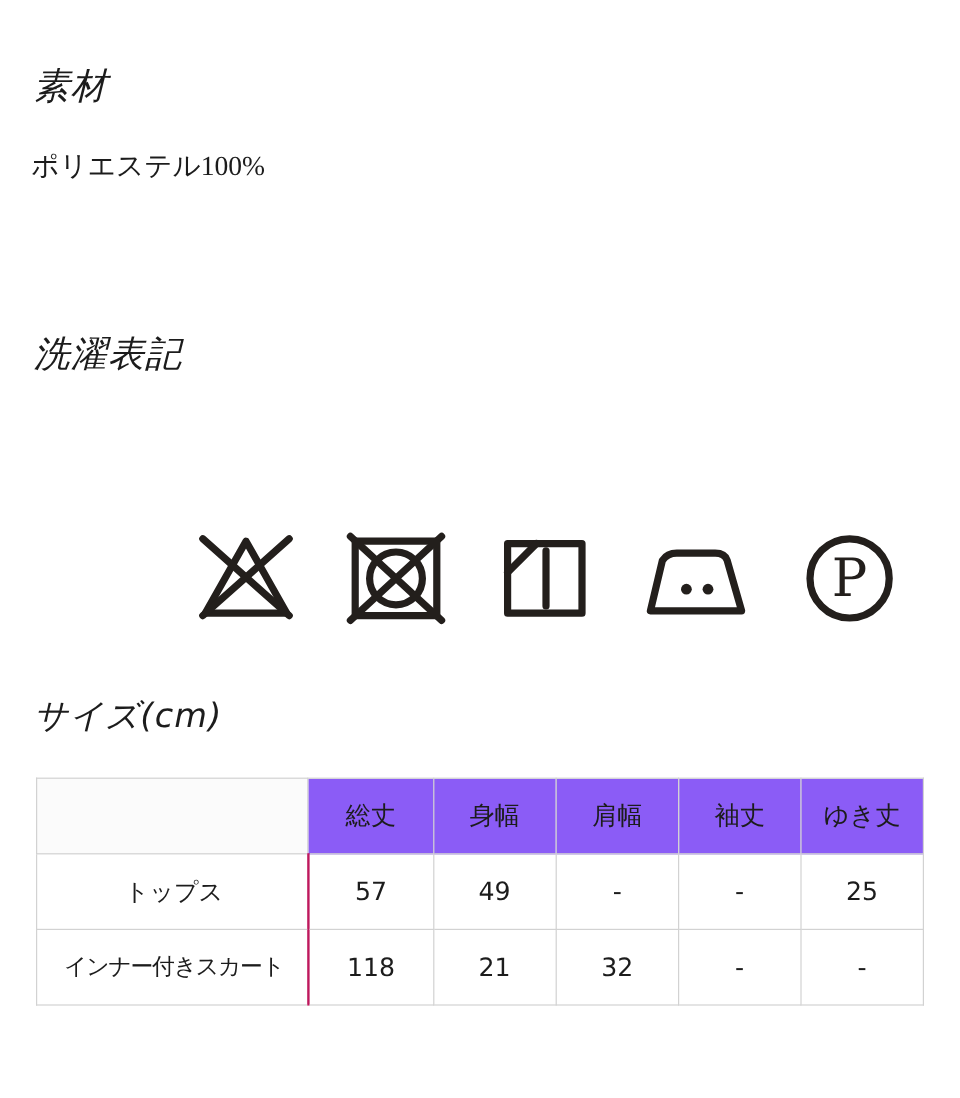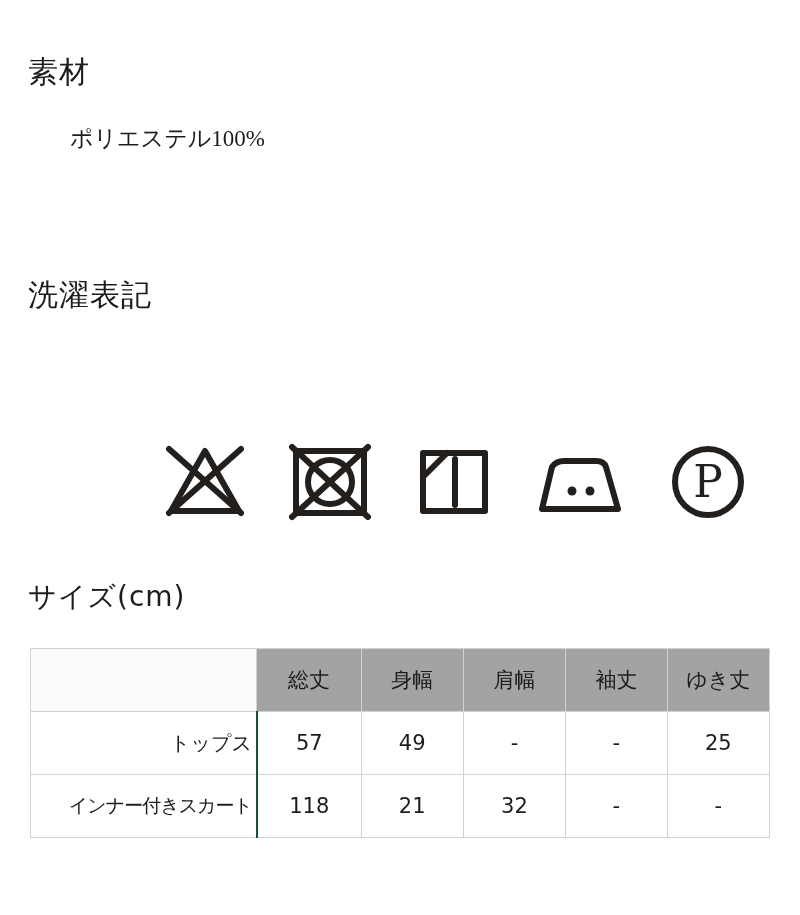--- a/index.html
+++ b/index.html
@@ -23,32 +23,33 @@
     padding: 0 28px;
   }
 
   .section-heading {
     font-family: "DejaVu Sans", "Liberation Sans", sans-serif;
     font-size: 30px;
     font-weight: 400;
     color: #1c1c1c;
     letter-spacing: 1px;
     margin: 0;
+    font-style: italic;
   }
 
   .h-material { position: absolute; left: 28px; top: 52px; }
   .material-lines {
     position: absolute;
     left: 26px;
     top: 120px;
     font-size: 23px;
     line-height: 1.65;
     color: #1c1c1c;
   }
-  .material-lines div { white-space: nowrap; margin-left: 44px; }
+  .material-lines div { white-space: nowrap; }
 
   .h-wash { position: absolute; left: 28px; top: 275px; }
   .wash-note {
     position: absolute;
     left: 26px;
     top: 333px;
     font-size: 23px;
     line-height: 1.5;
     color: #1c1c1c;
     white-space: nowrap;
@@ -82,32 +83,32 @@
     color: #1c1c1c;
   }
   .size-table th, .size-table td {
     border: 1px solid #d2d2d2;
     text-align: center;
     height: 62px;
     font-weight: 400;
     padding: 0 4px;
   }
   .size-table thead th {
-    background: #a3a3a3;
+    background: #8b5cf6;
     font-size: 21px;
   }
   .size-table thead th.corner {
     background: #fbfbfb;
     border-left: 1px solid #d2d2d2;
   }
   .size-table tbody th {
-    text-align: right;
+    text-align: center;
     padding-left: 7px;
     background: #ffffff;
-    border-right: 2px solid #14532d;
+    border-right: 2px solid #be185d;
     font-size: 20px;
     white-space: nowrap;
   }
   .size-table tbody th.tight { letter-spacing: -1px; font-size: 19px; }
   .col-label { width: 222px; }
   .col-v { width: 103px; }
 </style>
 </head>
 <body>
 

